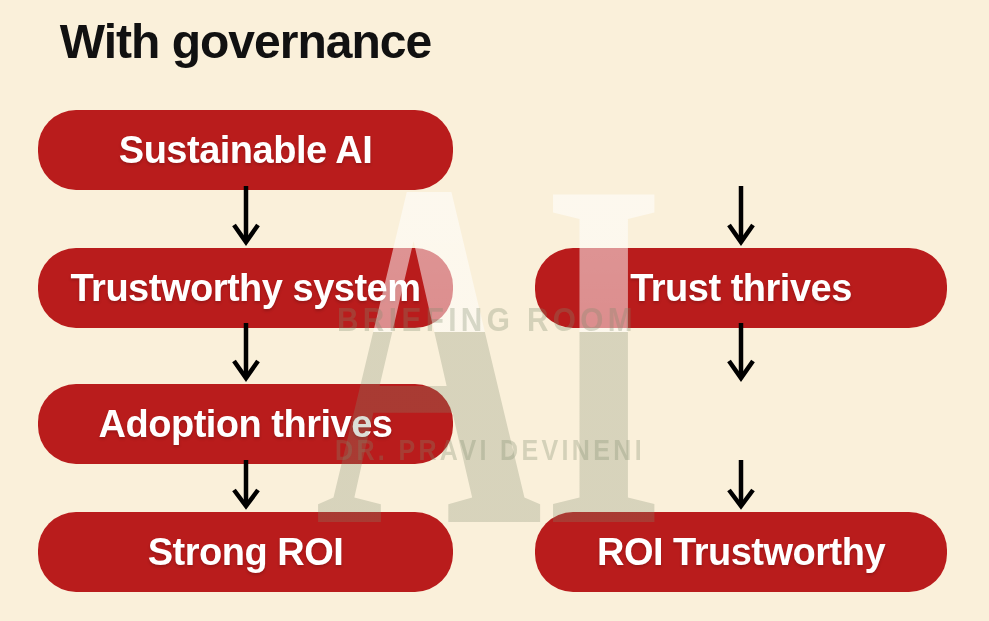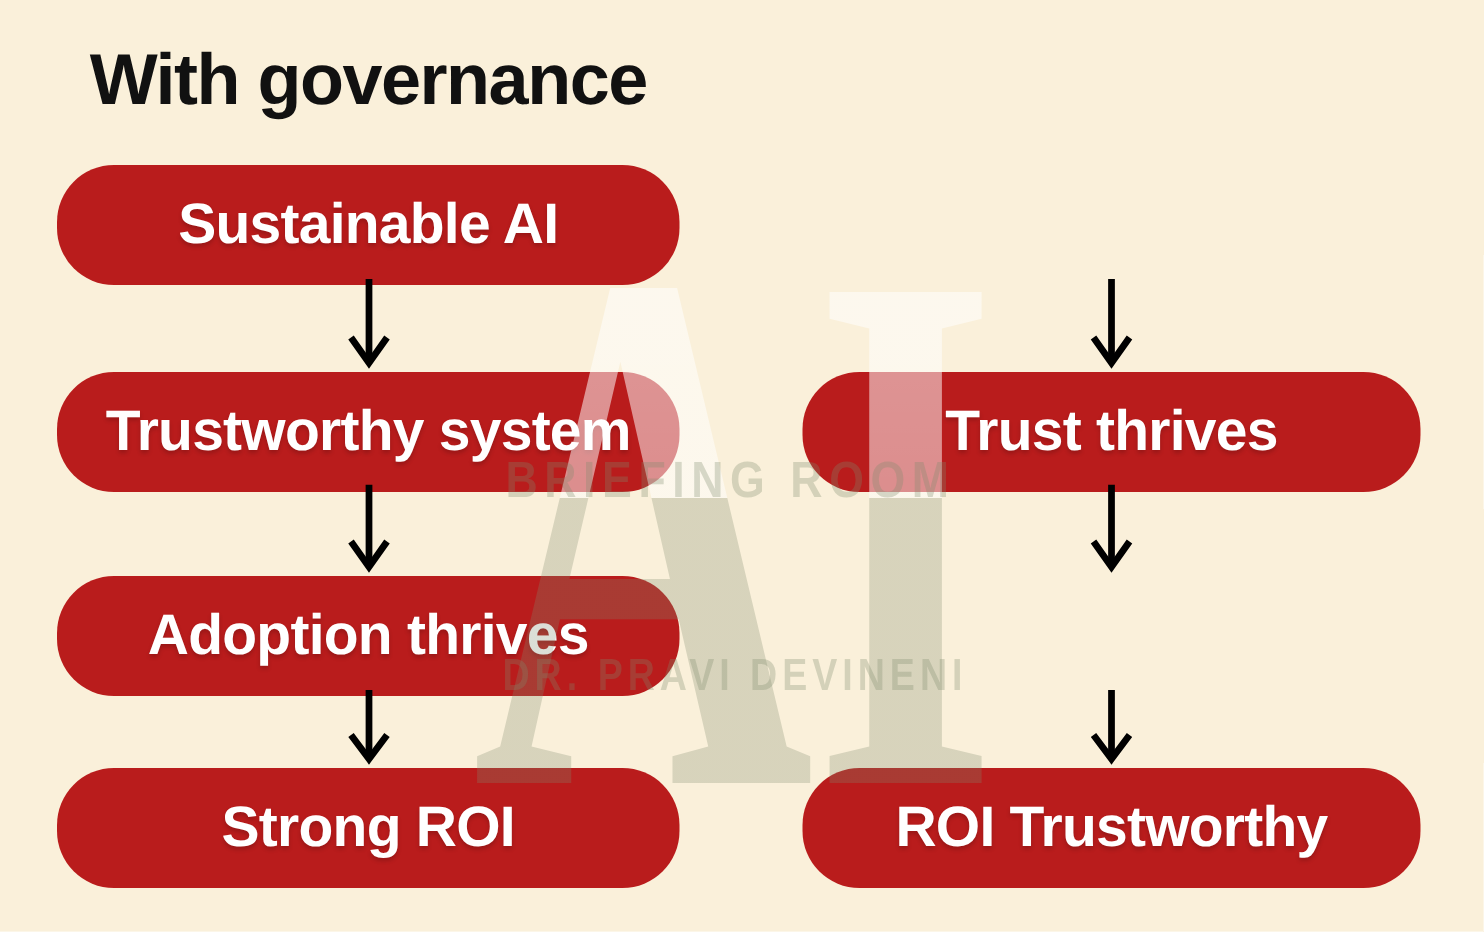--- a/index.html
+++ b/index.html
@@ -8,21 +8,21 @@
     width:989px;height:621px;
     background:#faf0da;
     overflow:hidden;
     font-family:"Liberation Sans", sans-serif;
   }
   .column{position:absolute;top:0;height:621px;}
   .col-left{left:38px;width:415px;}
   .col-right{left:535px;width:412px;}
   .col-title{
     position:absolute;top:14px;left:0;right:0;
-    margin:12px;
+    margin:0;
     text-align:center;
     font-size:48px;font-weight:800;
     letter-spacing:-1px;
     color:#111111;
     white-space:nowrap;
   }
   .col-right .col-title{left:-20px;right:-20px;}
   .pill{
     position:absolute;left:0;right:0;height:80px;
     background:#b91c1c;

